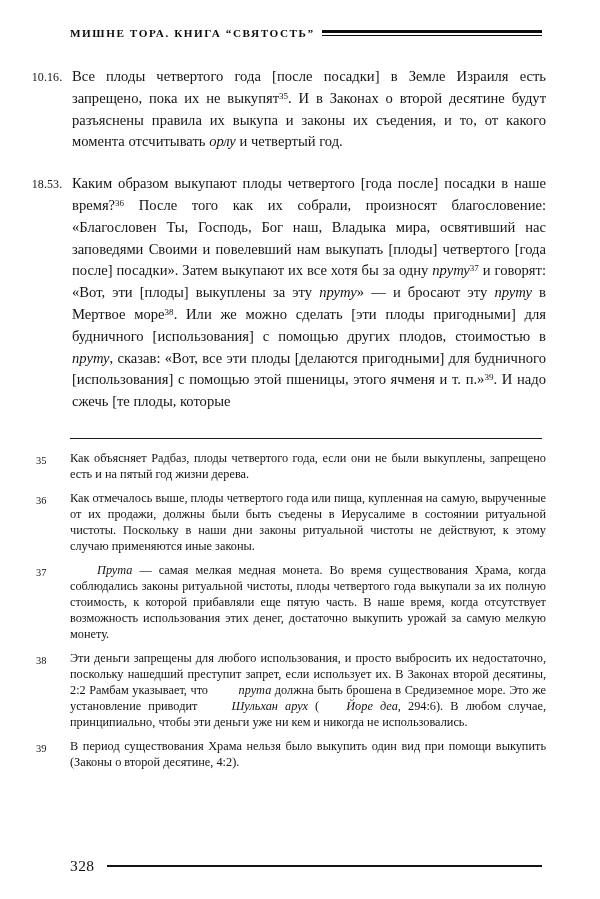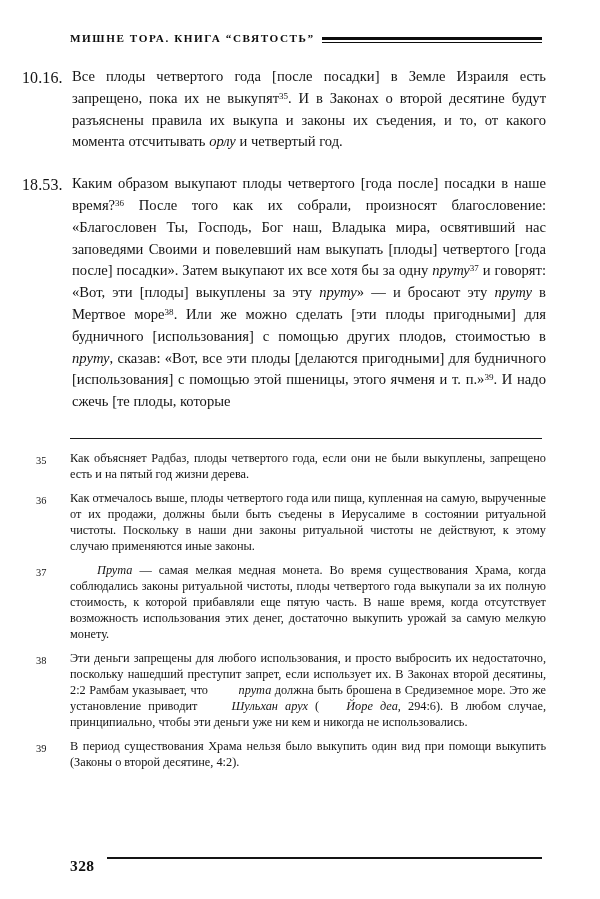--- a/index.html
+++ b/index.html
@@ -22,21 +22,21 @@
   }
 
   
   .header {
     position: absolute;
     left: 70px;
     top: 22px;
     right: 58px;
     height: 22px;
     display: flex;
-    align-items: flex-end;
+    align-items: center;
   }
   .header-title {
     font-size: 11.2px;
     letter-spacing: 1.55px;
     font-weight: 700;
     text-transform: uppercase;
     white-space: nowrap;
     color: #0d0d0d;
   }
   .header-rule {
@@ -70,23 +70,23 @@
     width: 524px;
   }
   .halacha {
     display: flex;
     align-items: flex-start;
     margin-bottom: 20px;
   }
   .halacha-num {
     width: 50px;
     flex: 0 0 50px;
-    font-size: 16px;
+    font-size: 12px;
     line-height: 21.8px;
-    text-align: left;
+    text-align: center;
     padding-top: 1px;
     letter-spacing: 0.1px;
     font-feature-settings: "onum" 1;
   }
   .halacha-text {
     flex: 1 1 auto;
     font-size: 14.6px;
     line-height: 21.8px;
     text-align: justify;
     text-justify: inter-word;
@@ -137,22 +137,21 @@
   }
   .footnote-text i { font-style: italic; margin-left: 27px; }
 
   
   .folio {
     position: absolute;
     left: 70px;
     bottom: 24px;
     right: 58px;
     display: flex;
-    align-items: flex-start;
-    font-weight: bold;
+    align-items: center;
   }
   .folio-number {
     font-size: 15.5px;
     letter-spacing: 0.4px;
     color: #111;
   }
   .folio-rule {
     flex: 1 1 auto;
     margin-left: 13px;
     height: 1.6px;

